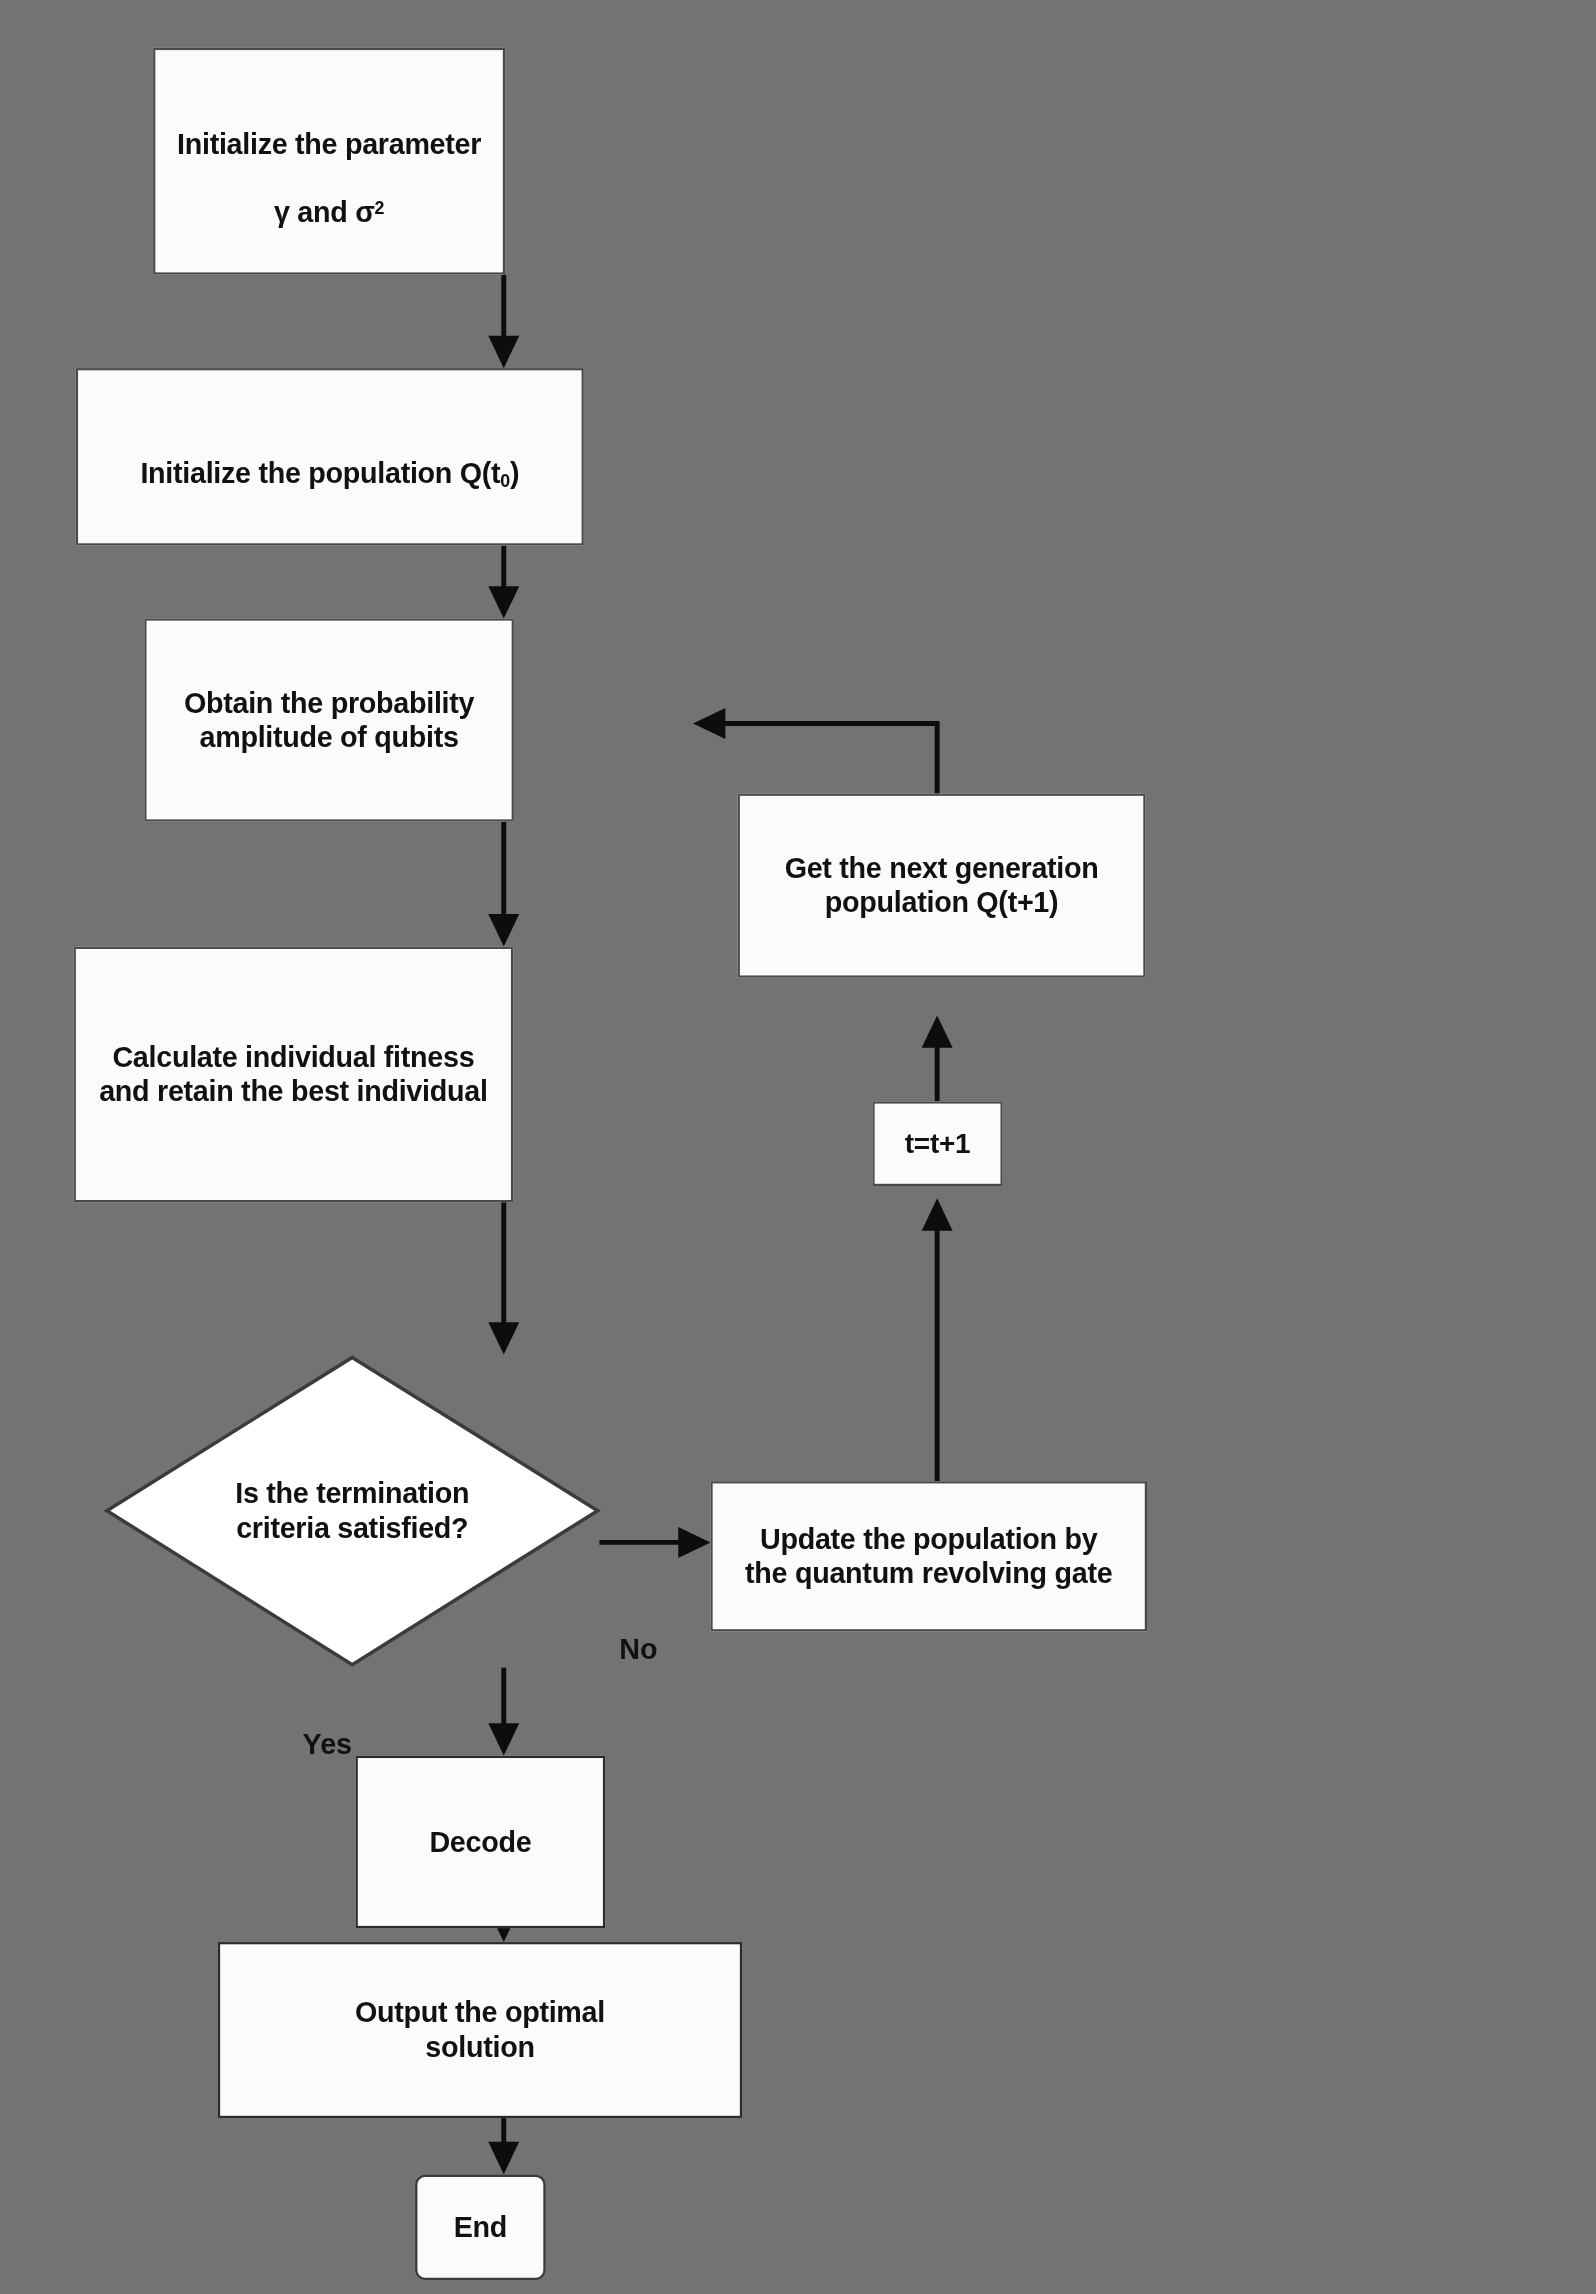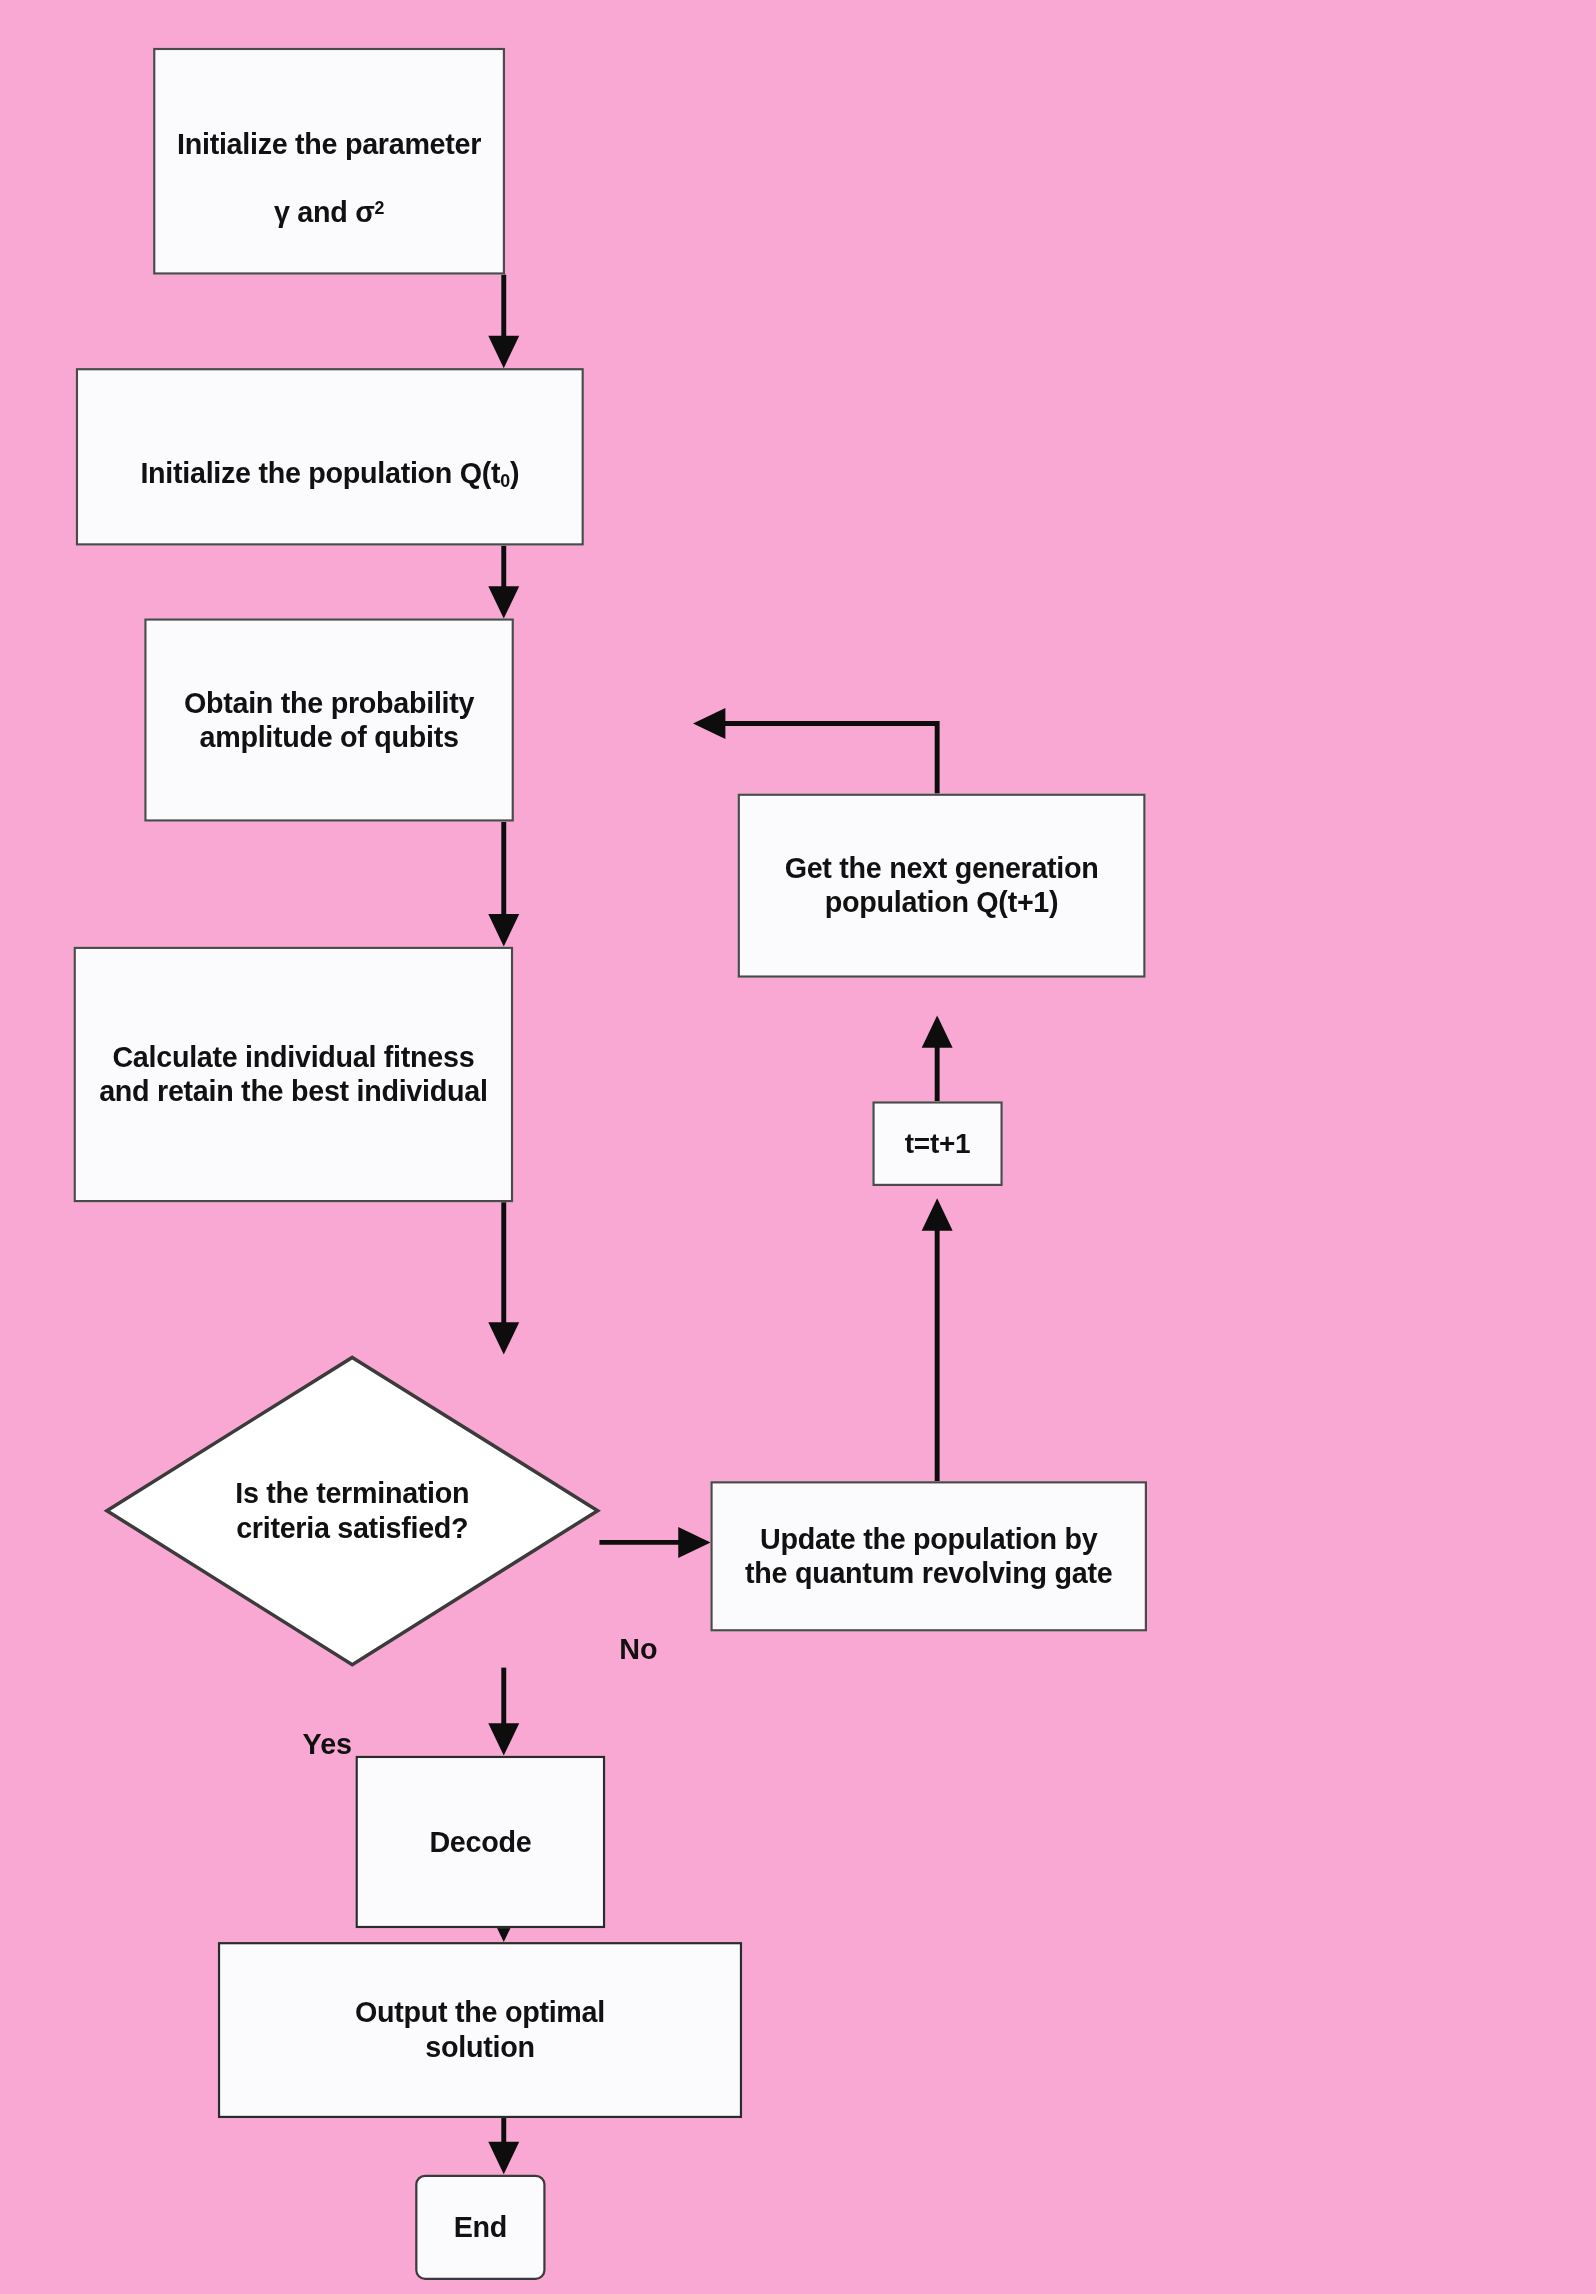--- a/index.html
+++ b/index.html
@@ -8,21 +8,21 @@
     padding: 0;
     background: #ffffff;
   }
   body {
     font-family: "Liberation Sans", sans-serif;
   }
   #canvas {
     position: relative;
     width: 1596px;
     height: 2294px;
-    background: #f9a8d4;
+    background: #737373;
     overflow: hidden;
   }
 
   
   .node {
     position: absolute;
     box-sizing: border-box;
     border: 3.8px solid #4a4a4a;
     background: #fbfbfd;
     display: flex;

